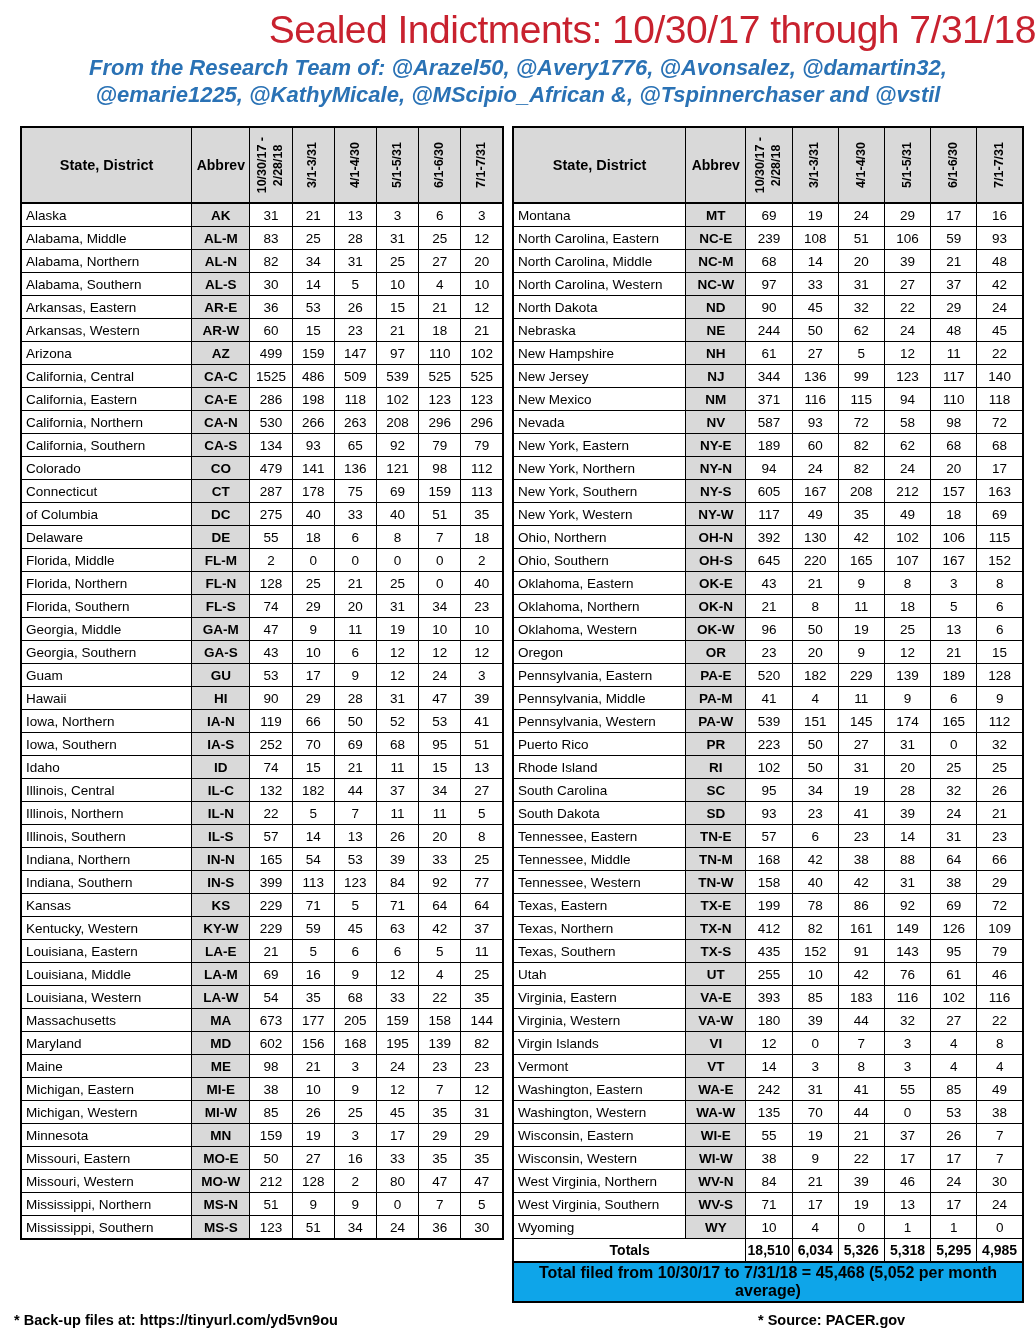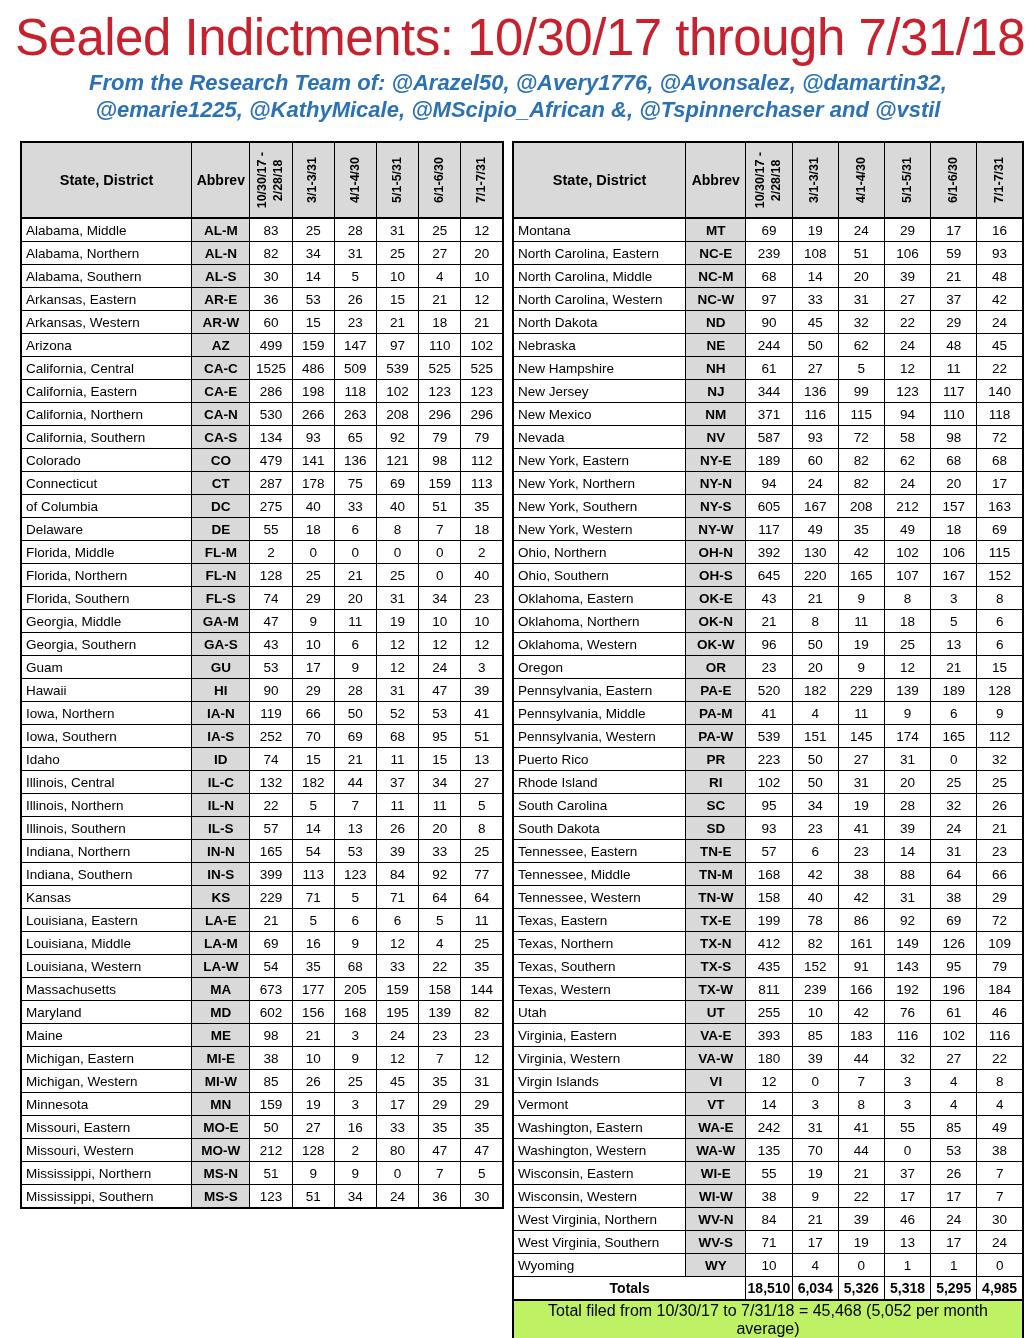--- a/index.html
+++ b/index.html
@@ -2,22 +2,22 @@
 <html><head>
 <meta charset="utf-8">
 <style>
   html,body { margin:0; padding:0; }
   body {
     width:1036px; height:1338px; background:#ffffff;
     font-family:"Liberation Sans", sans-serif; color:#000;
     overflow:hidden;
   }
   .page-title {
-    text-align:left; color:#c8212e; font-size:51px; font-weight:400;
-    margin:8px 0 2px 15px; letter-spacing:-0.5px;
+    text-align:right; color:#c8212e; font-size:39px; font-weight:400;
+    margin:8px 0 2px 1px; letter-spacing:-0.5px;
   }
   .subtitle {
     text-align:center; color:#2a72b5; font-size:22px; font-weight:bold;
     font-style:italic; line-height:27px; margin-bottom:6px;
   }
   .tables { display:flex; align-items:flex-start; padding:12px 12px 0 20px; gap:8px; }
   table { border-collapse:collapse; table-layout:fixed; border:2px solid #000; }
   table.left-tbl  { width:484px; }
   table.right-tbl { width:512px; }
   th, td { border:1px solid #000; overflow:hidden; }
@@ -31,21 +31,21 @@
     margin:0 auto; text-align:center; max-height:70px;
   }
   tbody td, tfoot td { height:20px; font-size:13.5px; }
   td.state { text-align:left; padding-left:4px; white-space:nowrap; }
   td.abbrev { background:#d9d9d9; font-weight:bold; text-align:center; }
   td.val { text-align:center; }
   td.note { text-align:center; font-weight:bold; }
   tfoot td.totals-label { font-weight:bold; text-align:center; font-size:14px; }
   tfoot td.totals-val { font-weight:bold; text-align:center; font-size:14px; }
   tfoot td.banner {
-    background:#bef264; font-weight:normal; text-align:center; font-size:16px;
+    background:#0ea5e9; font-weight:bold; text-align:center; font-size:16px;
     border:2px solid #000; height:24px;
   }
   .footnotes { padding:8px 0 0 14px; font-weight:bold; font-size:14.5px; }
   .fn-line { margin-bottom:7px; line-height:19px; position:relative; }
   .fn-source { position:absolute; left:744px; top:0; }
 </style>
 </head>
 <body>
 
 <div class="page-title">Sealed Indictments: 10/30/17 through 7/31/18</div>
@@ -82,20 +82,30 @@
         <th class="period-h">
             <div class="rot">6/1-6/30</div>
           </th>
         <th class="period-h">
             <div class="rot">7/1-7/31</div>
           </th>
       </tr>
     </thead>
     <tbody>
         <tr>
+          <td class="state">Alaska</td>
+          <td class="abbrev">AK</td>
+          <td class="val">31</td>
+          <td class="val">21</td>
+          <td class="val">13</td>
+          <td class="val">3</td>
+          <td class="val">6</td>
+          <td class="val">3</td>
+        </tr>
+        <tr>
           <td class="state">Alabama, Middle</td>
           <td class="abbrev">AL-M</td>
           <td class="val">83</td>
           <td class="val">25</td>
           <td class="val">28</td>
           <td class="val">31</td>
           <td class="val">25</td>
           <td class="val">12</td>
         </tr>
         <tr>
@@ -380,20 +390,30 @@
         </tr>
         <tr>
           <td class="state">Kansas</td>
           <td class="abbrev">KS</td>
           <td class="val">229</td>
           <td class="val">71</td>
           <td class="val">5</td>
           <td class="val">71</td>
           <td class="val">64</td>
           <td class="val">64</td>
+        </tr>
+        <tr>
+          <td class="state">Kentucky, Western</td>
+          <td class="abbrev">KY-W</td>
+          <td class="val">229</td>
+          <td class="val">59</td>
+          <td class="val">45</td>
+          <td class="val">63</td>
+          <td class="val">42</td>
+          <td class="val">37</td>
         </tr>
         <tr>
           <td class="state">Louisiana, Eastern</td>
           <td class="abbrev">LA-E</td>
           <td class="val">21</td>
           <td class="val">5</td>
           <td class="val">6</td>
           <td class="val">6</td>
           <td class="val">5</td>
           <td class="val">11</td>
@@ -875,30 +895,20 @@
         </tr>
         <tr>
           <td class="state">Texas, Southern</td>
           <td class="abbrev">TX-S</td>
           <td class="val">435</td>
           <td class="val">152</td>
           <td class="val">91</td>
           <td class="val">143</td>
           <td class="val">95</td>
           <td class="val">79</td>
-        </tr>
-        <tr>
-          <td class="state">Texas, Western</td>
-          <td class="abbrev">TX-W</td>
-          <td class="val">811</td>
-          <td class="val">239</td>
-          <td class="val">166</td>
-          <td class="val">192</td>
-          <td class="val">196</td>
-          <td class="val">184</td>
         </tr>
         <tr>
           <td class="state">Utah</td>
           <td class="abbrev">UT</td>
           <td class="val">255</td>
           <td class="val">10</td>
           <td class="val">42</td>
           <td class="val">76</td>
           <td class="val">61</td>
           <td class="val">46</td>

